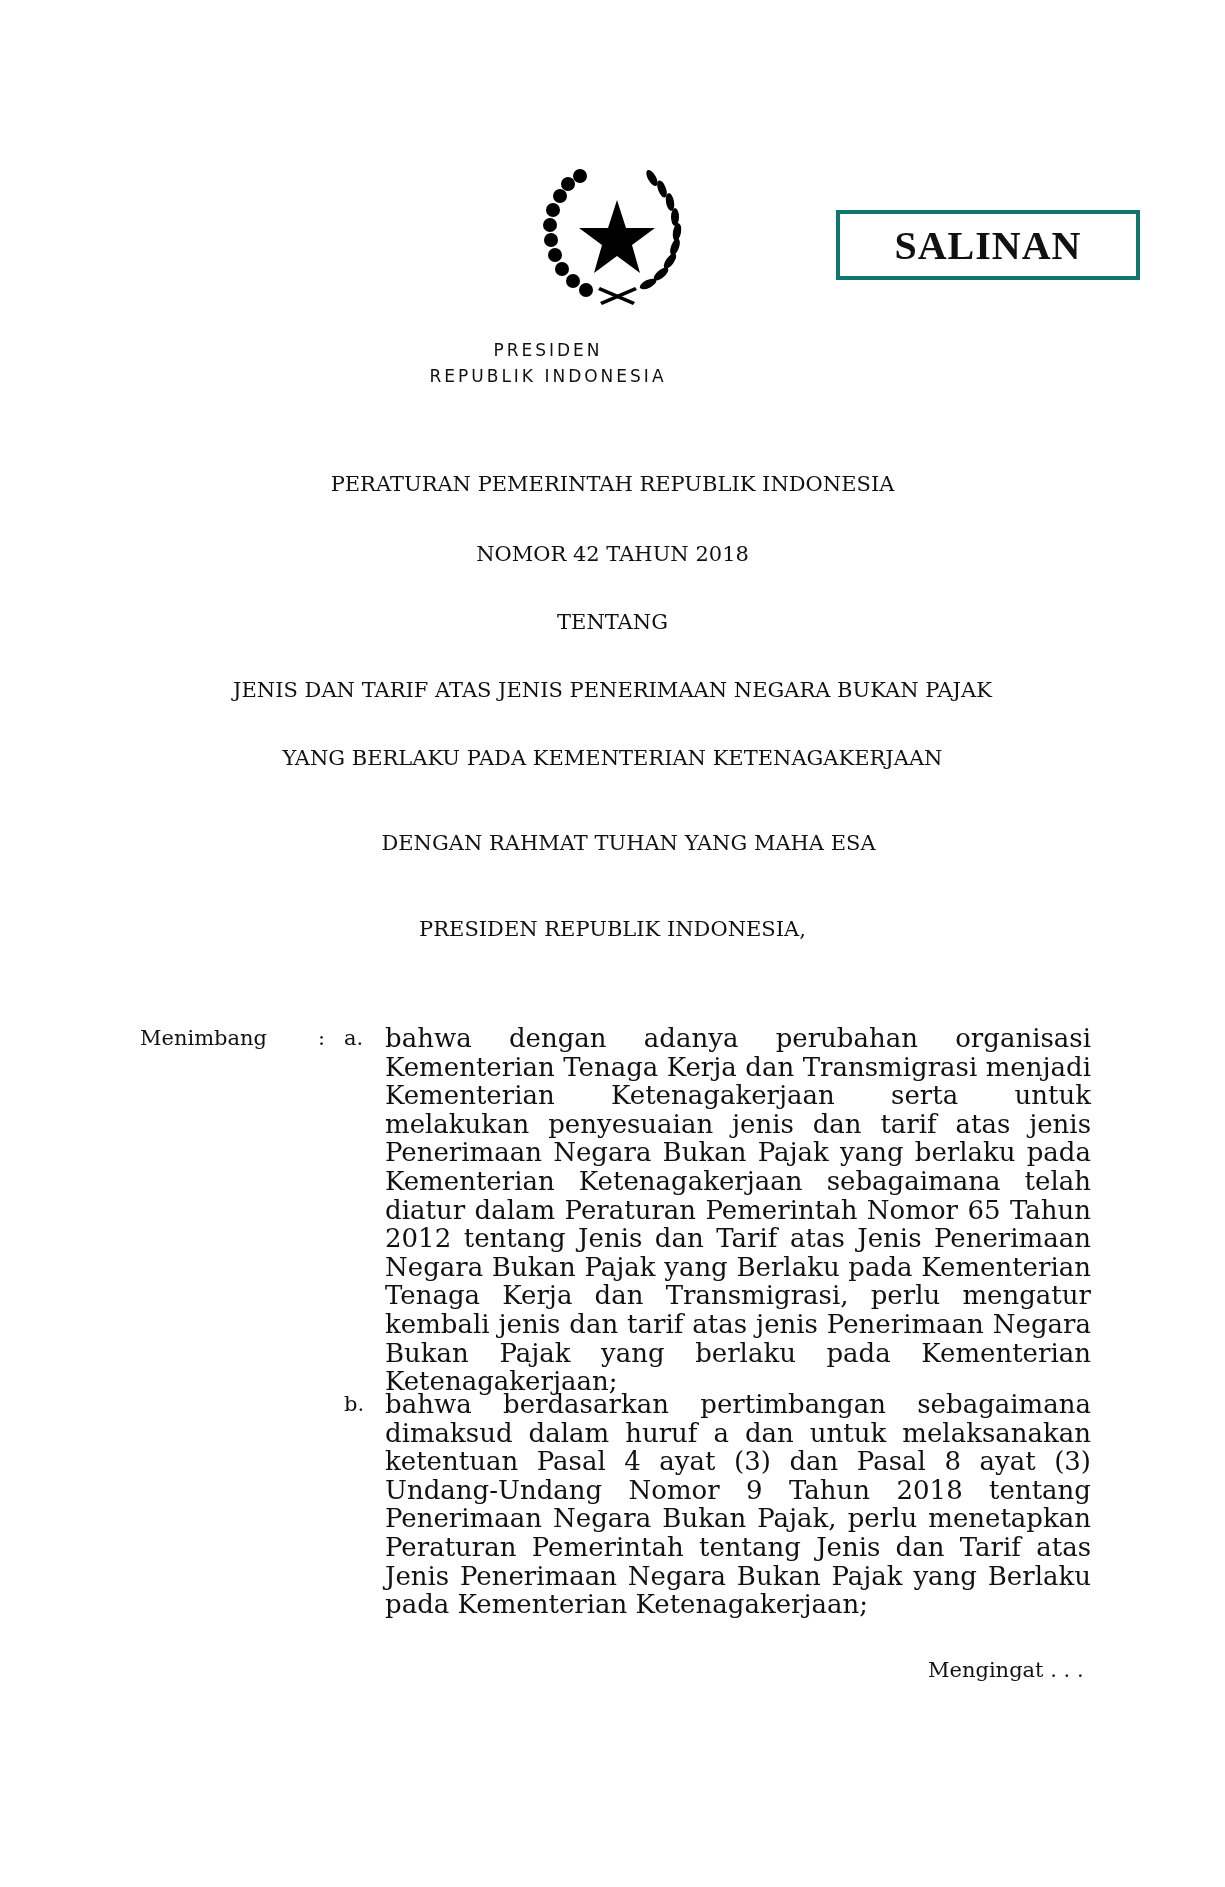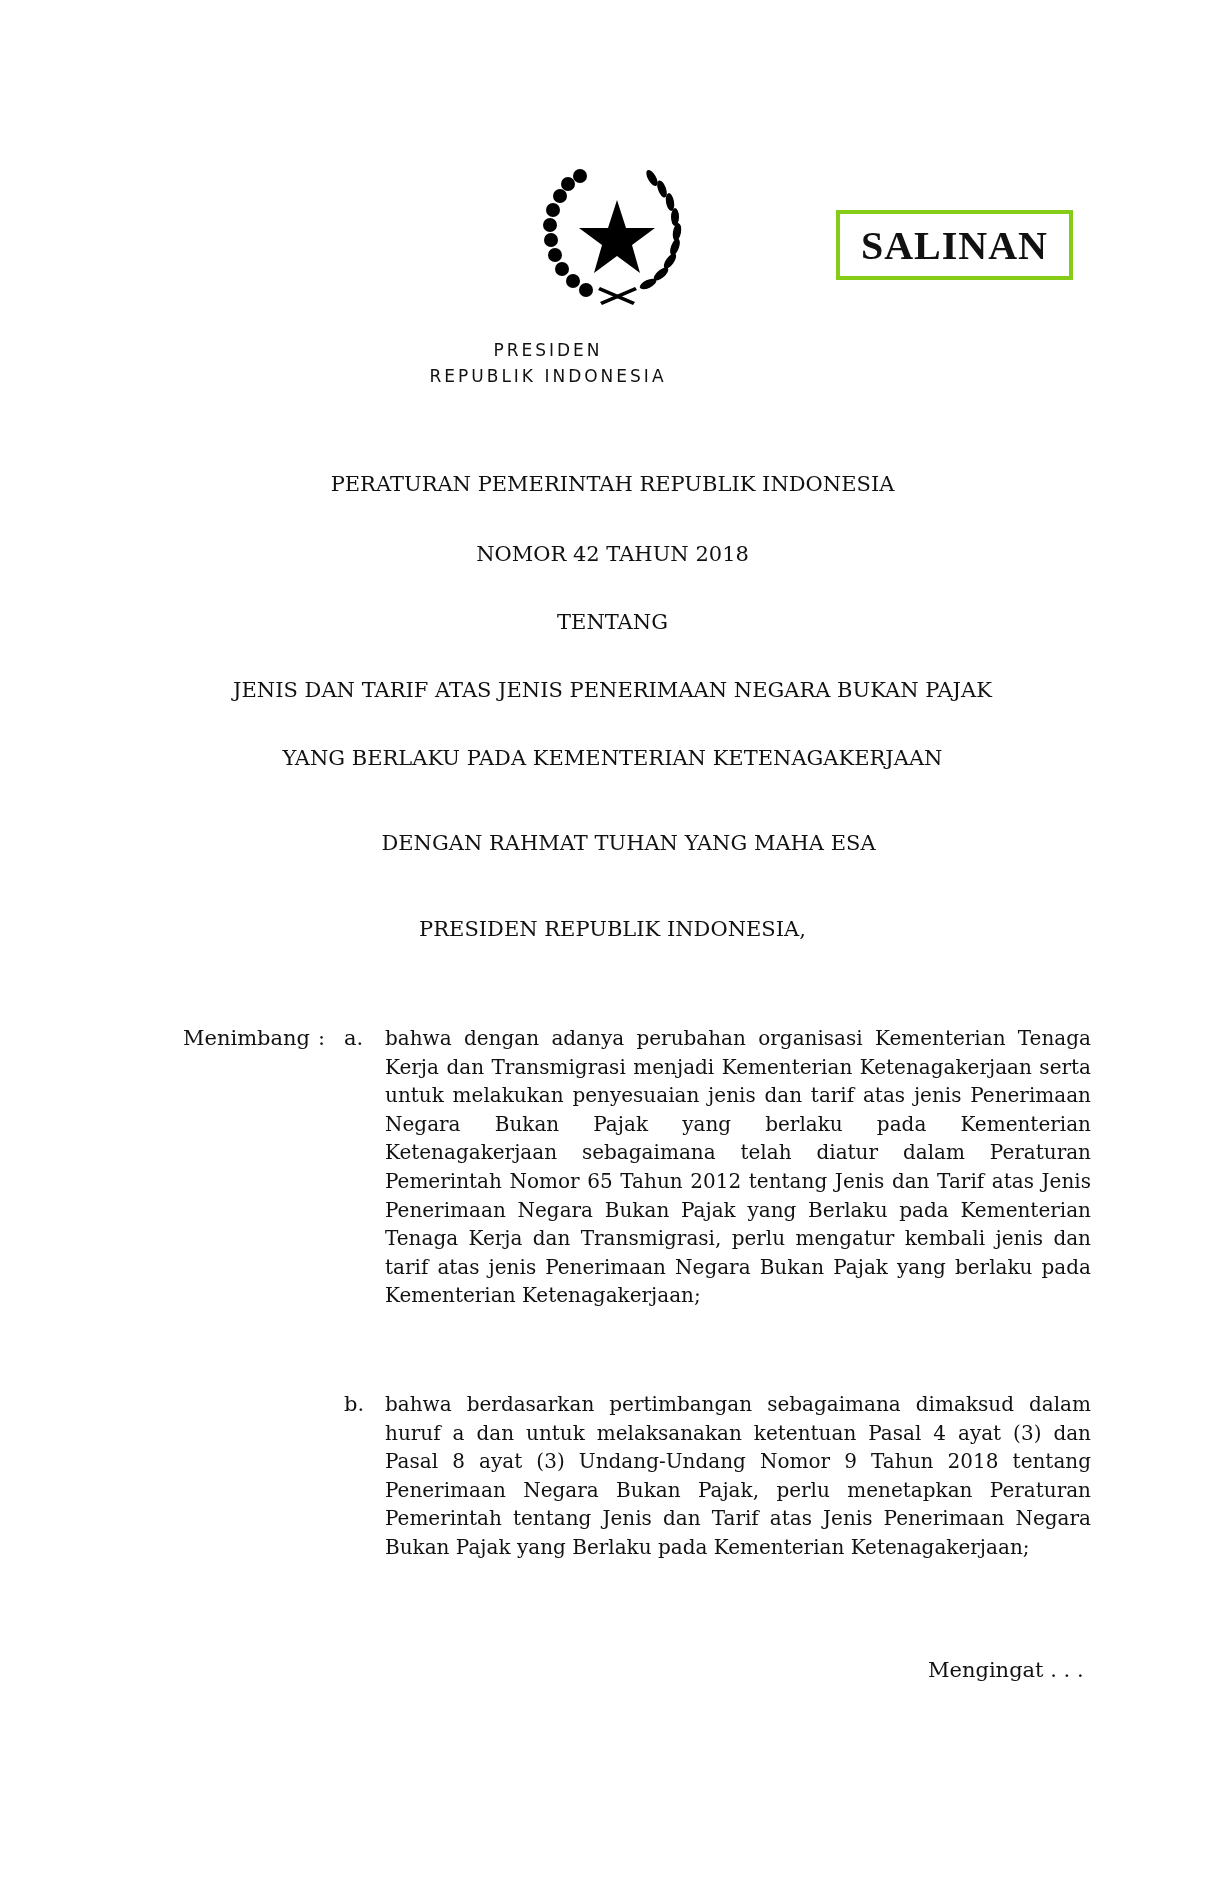--- a/index.html
+++ b/index.html
@@ -1,23 +1,23 @@
 <!DOCTYPE html>
 <html><head>
 <meta charset="utf-8">
 <style>
   html,body{margin:0;padding:0;background:#fff;}
   body{width:1225px;height:1887px;position:relative;overflow:hidden;font-family:"DejaVu Serif","Liberation Serif",serif;color:#111;}
   .abs{position:absolute;}
   .emblem{left:540px;top:162px;width:155px;height:150px;}
-  .salinan{left:836px;top:210px;width:237px;height:70px;border:4px solid #84cc16;box-sizing:border-box;display:flex;align-items:center;justify-content:center;font-family:"Liberation Serif",serif;font-weight:bold;font-size:40px;letter-spacing:1px;}
+  .salinan{left:836px;top:210px;width:304px;height:70px;border:4px solid #0f766e;box-sizing:border-box;display:flex;align-items:center;justify-content:center;font-family:"Liberation Serif",serif;font-weight:bold;font-size:40px;letter-spacing:1px;}
   .pres{left:0;width:1096px;text-align:center;font-family:"DejaVu Sans",sans-serif;font-size:17px;letter-spacing:3px;}
   .head{left:0;width:1225px;text-align:center;font-size:21px;line-height:28px;}
   .lbl{font-size:21px;line-height:28.6px;}
-  .para{left:385px;width:706px;font-size:20px;line-height:28.6px;text-align:justify;text-align-last:left;}
+  .para{left:385px;width:706px;font-size:26px;line-height:28.6px;text-align:justify;text-align-last:left;}
 </style>
 </head>
 <body>
 
 <div class="abs emblem">
   <svg width="155" height="150" viewBox="0 0 155 150">
     <g fill="#000">
       <polygon points="77,38 86,66 115,66 92,83 100,111 77,94 54,111 62,83 39,66 68,66"></polygon>
       <g>
         <circle cx="40" cy="14" r="7"></circle>
@@ -54,21 +54,21 @@
 <div class="abs pres" style="top:366px;text-align:center;">REPUBLIK  INDONESIA</div>
 
 <div class="abs head" style="top:470px;">PERATURAN PEMERINTAH REPUBLIK INDONESIA</div>
 <div class="abs head" style="top:540px;">NOMOR 42 TAHUN 2018</div>
 <div class="abs head" style="top:608px;">TENTANG</div>
 <div class="abs head" style="top:676px;">JENIS DAN TARIF ATAS JENIS PENERIMAAN NEGARA BUKAN PAJAK</div>
 <div class="abs head" style="top:744px;">YANG BERLAKU PADA KEMENTERIAN KETENAGAKERJAAN</div>
 <div class="abs head" style="top:829px;margin-left:16px;">DENGAN RAHMAT TUHAN YANG MAHA ESA</div>
 <div class="abs head" style="top:915px;">PRESIDEN REPUBLIK INDONESIA,</div>
 
-<div class="abs lbl" style="left:140px;top:1024px;margin-left:43px;">Menimbang</div>
+<div class="abs lbl" style="left:140px;top:1024px;">Menimbang</div>
 <div class="abs lbl" style="left:318px;top:1024px;">:</div>
 <div class="abs lbl" style="left:344px;top:1024px;">a.</div>
 <div class="abs para" style="top:1024px;">bahwa dengan adanya perubahan organisasi Kementerian Tenaga Kerja dan Transmigrasi menjadi Kementerian Ketenagakerjaan serta untuk melakukan penyesuaian jenis dan tarif atas jenis Penerimaan Negara Bukan Pajak yang berlaku pada Kementerian Ketenagakerjaan sebagaimana telah diatur dalam Peraturan Pemerintah Nomor 65 Tahun 2012 tentang Jenis dan Tarif atas Jenis Penerimaan Negara Bukan Pajak yang Berlaku pada Kementerian Tenaga Kerja dan Transmigrasi, perlu mengatur kembali jenis dan tarif atas jenis Penerimaan Negara Bukan Pajak yang berlaku pada Kementerian Ketenagakerjaan;</div>
 
 <div class="abs lbl" style="left:344px;top:1390px;">b.</div>
 <div class="abs para" style="top:1390px;">bahwa berdasarkan pertimbangan sebagaimana dimaksud dalam huruf a dan untuk melaksanakan ketentuan Pasal 4 ayat (3) dan Pasal 8 ayat (3) Undang-Undang Nomor 9 Tahun 2018 tentang Penerimaan Negara Bukan Pajak, perlu menetapkan Peraturan Pemerintah tentang Jenis dan Tarif atas Jenis Penerimaan Negara Bukan Pajak yang Berlaku pada Kementerian Ketenagakerjaan;</div>
 
 <div class="abs lbl" style="left:928px;top:1656px;text-align:right;">Mengingat . . .</div>
 
 </body></html>

